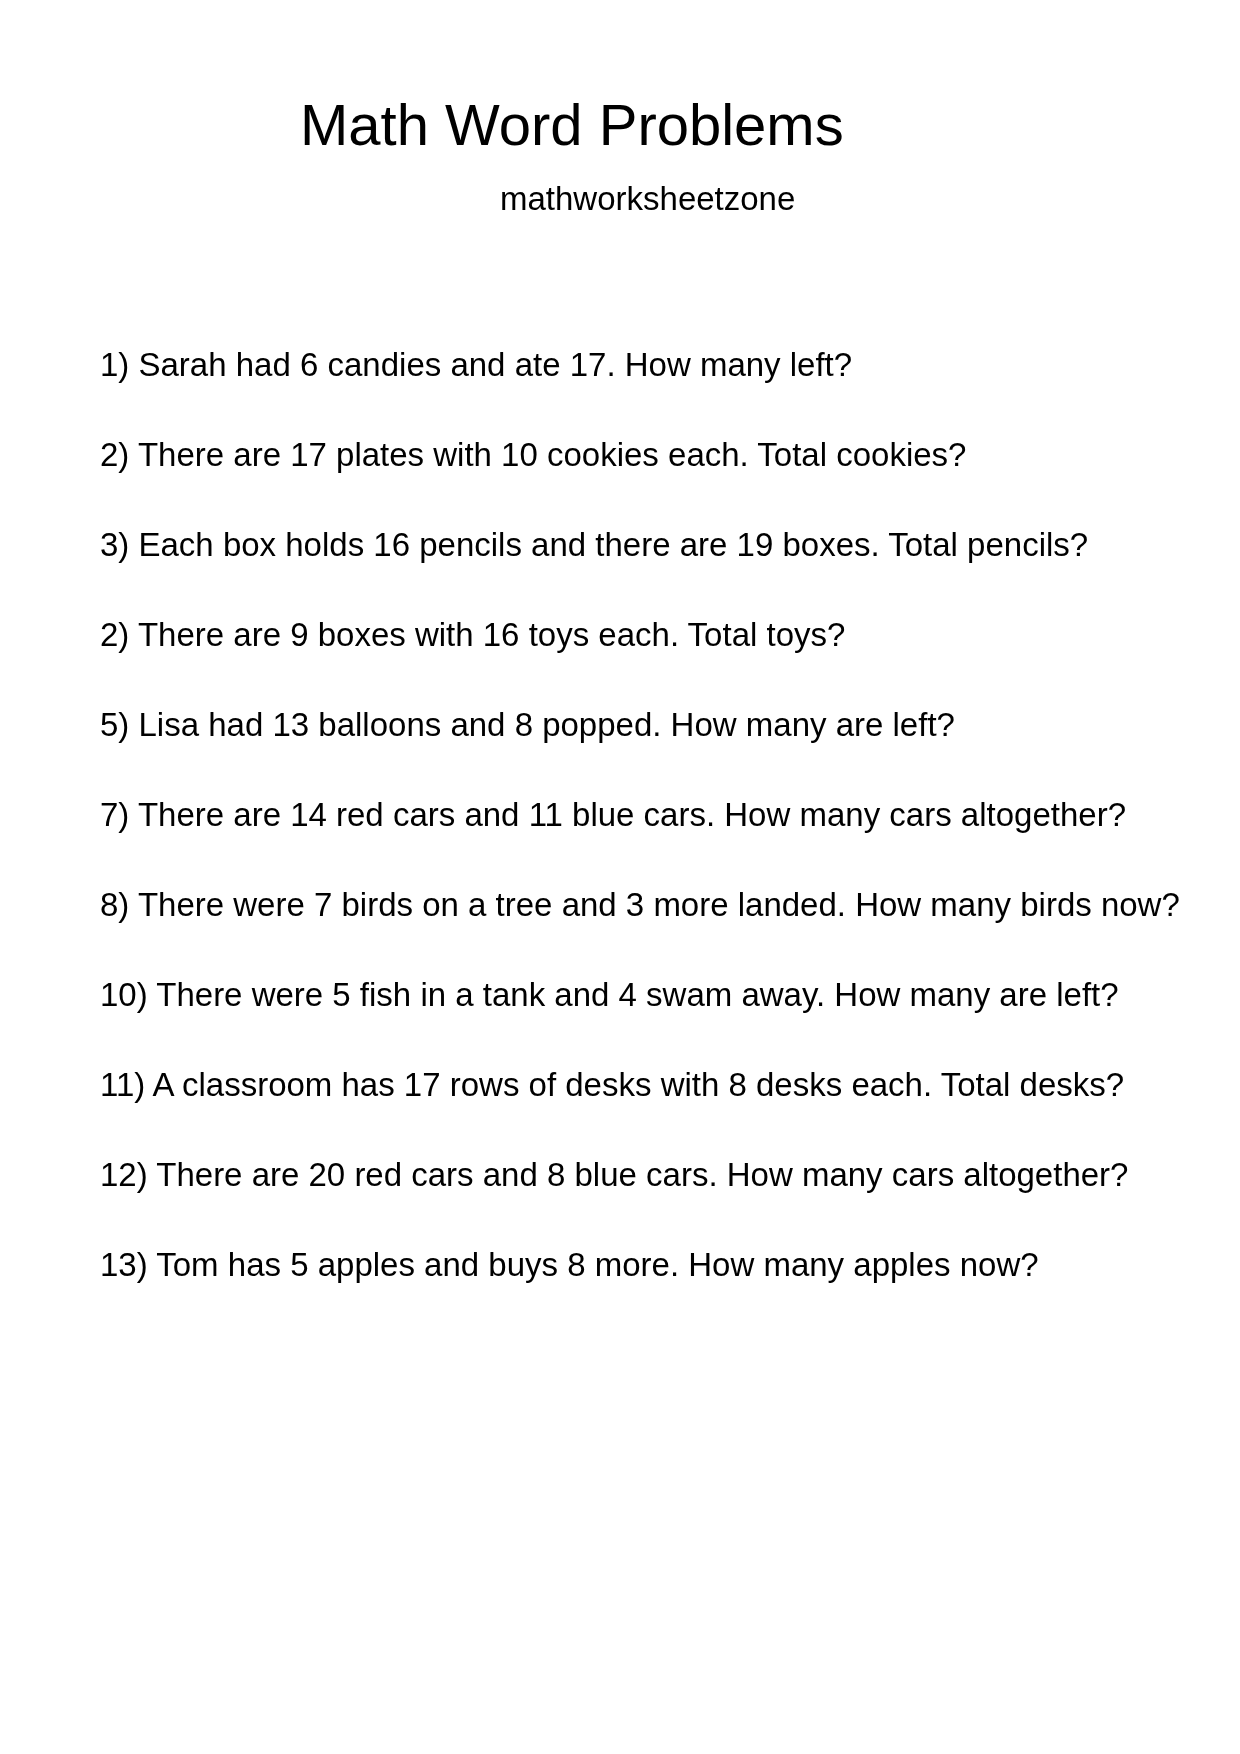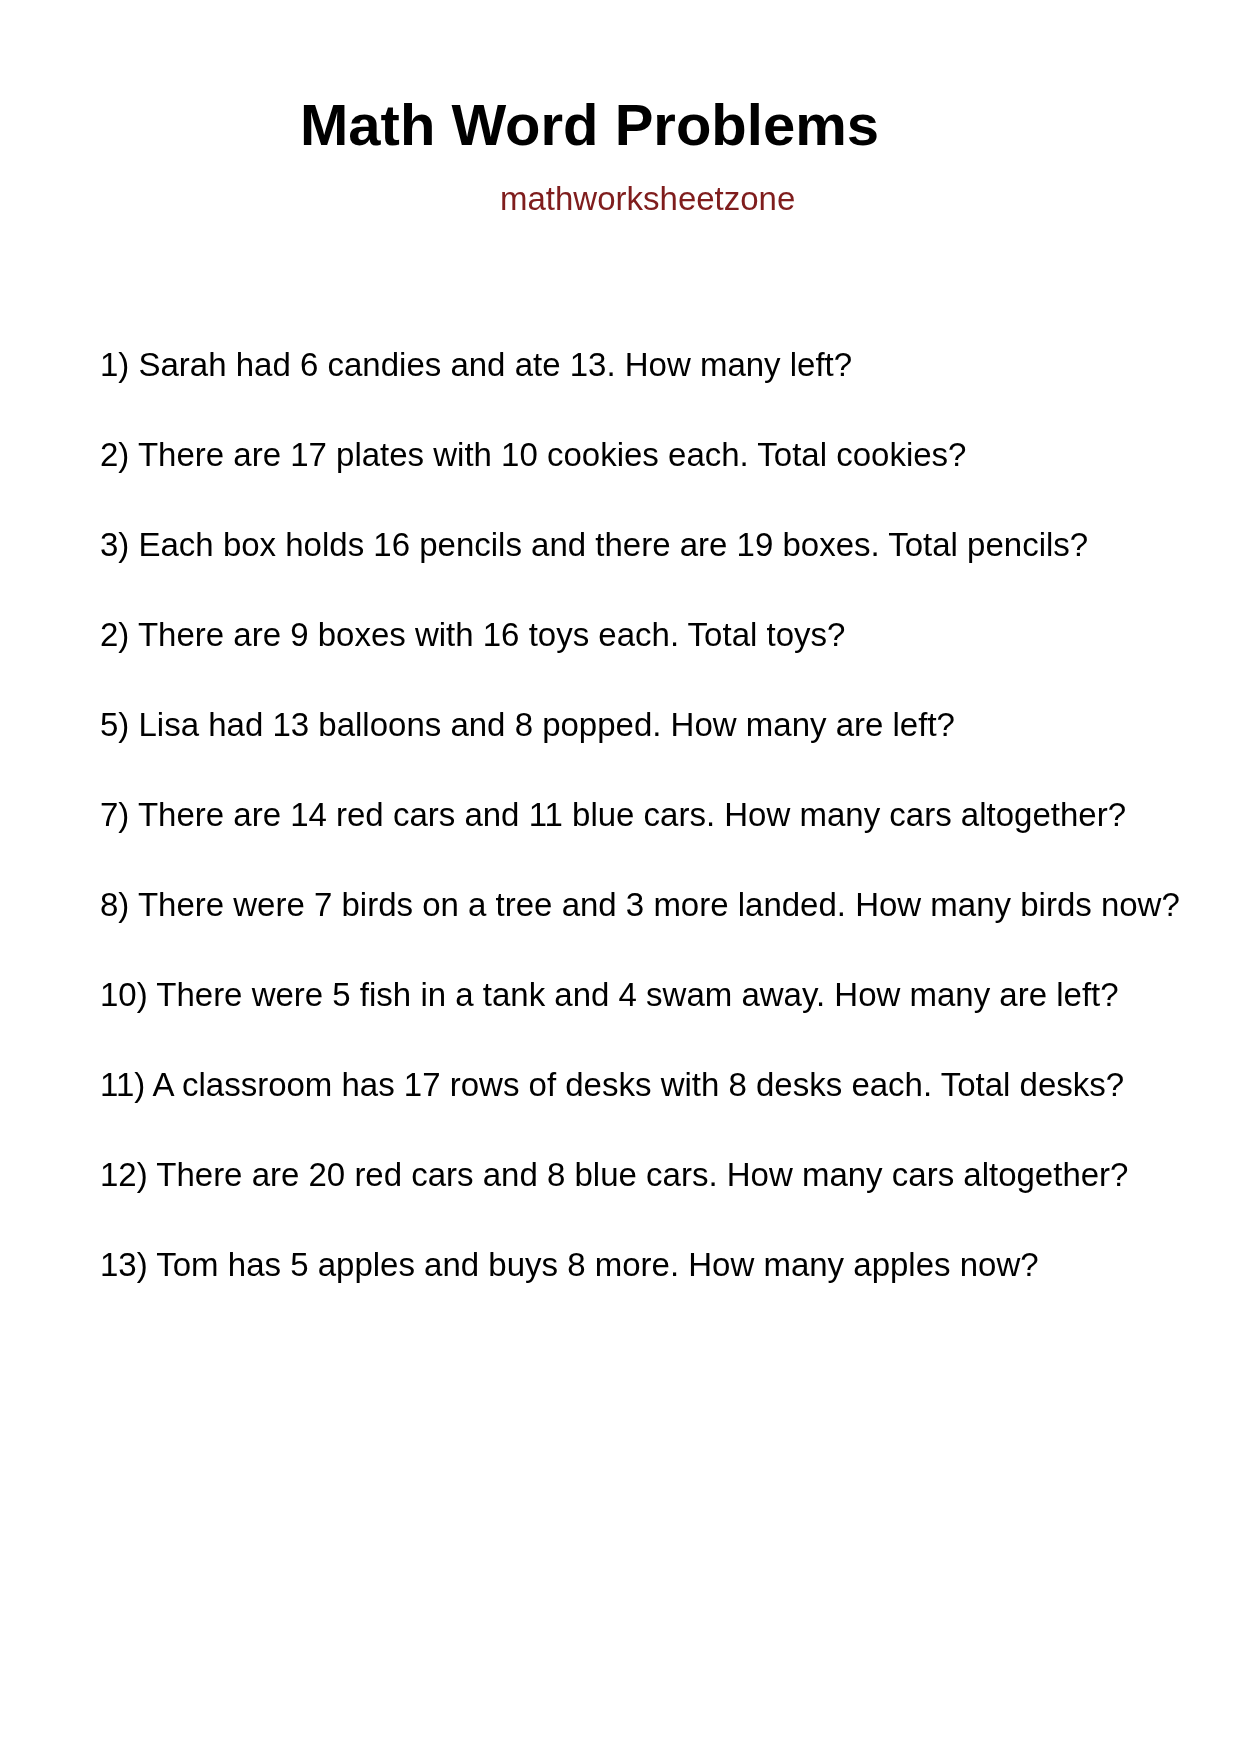--- a/index.html
+++ b/index.html
@@ -2,42 +2,42 @@
 <html><head>
   <meta charset="utf-8">
   <style>
     html, body { margin: 0; padding: 0; background: #ffffff; }
     body {
       width: 1240px; height: 1754px; overflow: hidden; position: relative;
       font-family: "Liberation Sans", sans-serif; color: #000;
     }
     .title {
       position: absolute; left: 300px; top: 96px;
-      font-size: 58px; line-height: 1; white-space: nowrap; margin: 0; font-weight: bold;
+      font-size: 58px; line-height: 1; white-space: nowrap; margin: 0; font-weight: normal;
     }
     .subtitle {
       position: absolute; left: 500px; top: 182px;
-      font-size: 33px; line-height: 1; color: #7f1d1d; white-space: nowrap;
+      font-size: 33px; line-height: 1; color: #000000; white-space: nowrap;
     }
     .problems {
       position: absolute; left: 100px; top: 348px; width: 1140px;
       margin: 0; padding: 0; list-style: none;
     }
     .problem {
       font-size: 33px; line-height: 1; height: 90px; white-space: nowrap; overflow: visible;
     }
   </style>
 </head>
 <body>
 
 <h1 class="title">Math Word Problems</h1>
 <div class="subtitle">mathworksheetzone</div>
 
 <ul class="problems">
-  <li class="problem">1) Sarah had 6 candies and ate 13. How many left?</li>
+  <li class="problem">1) Sarah had 6 candies and ate 17. How many left?</li>
   <li class="problem">2) There are 17 plates with 10 cookies each. Total cookies?</li>
   <li class="problem">3) Each box holds 16 pencils and there are 19 boxes. Total pencils?</li>
   <li class="problem">2) There are 9 boxes with 16 toys each. Total toys?</li>
   <li class="problem">5) Lisa had 13 balloons and 8 popped. How many are left?</li>
   <li class="problem">7) There are 14 red cars and 11 blue cars. How many cars altogether?</li>
   <li class="problem">8) There were 7 birds on a tree and 3 more landed. How many birds now?</li>
   <li class="problem">10) There were 5 fish in a tank and 4 swam away. How many are left?</li>
   <li class="problem">11) A classroom has 17 rows of desks with 8 desks each. Total desks?</li>
   <li class="problem">12) There are 20 red cars and 8 blue cars. How many cars altogether?</li>
   <li class="problem">13) Tom has 5 apples and buys 8 more. How many apples now?</li>

